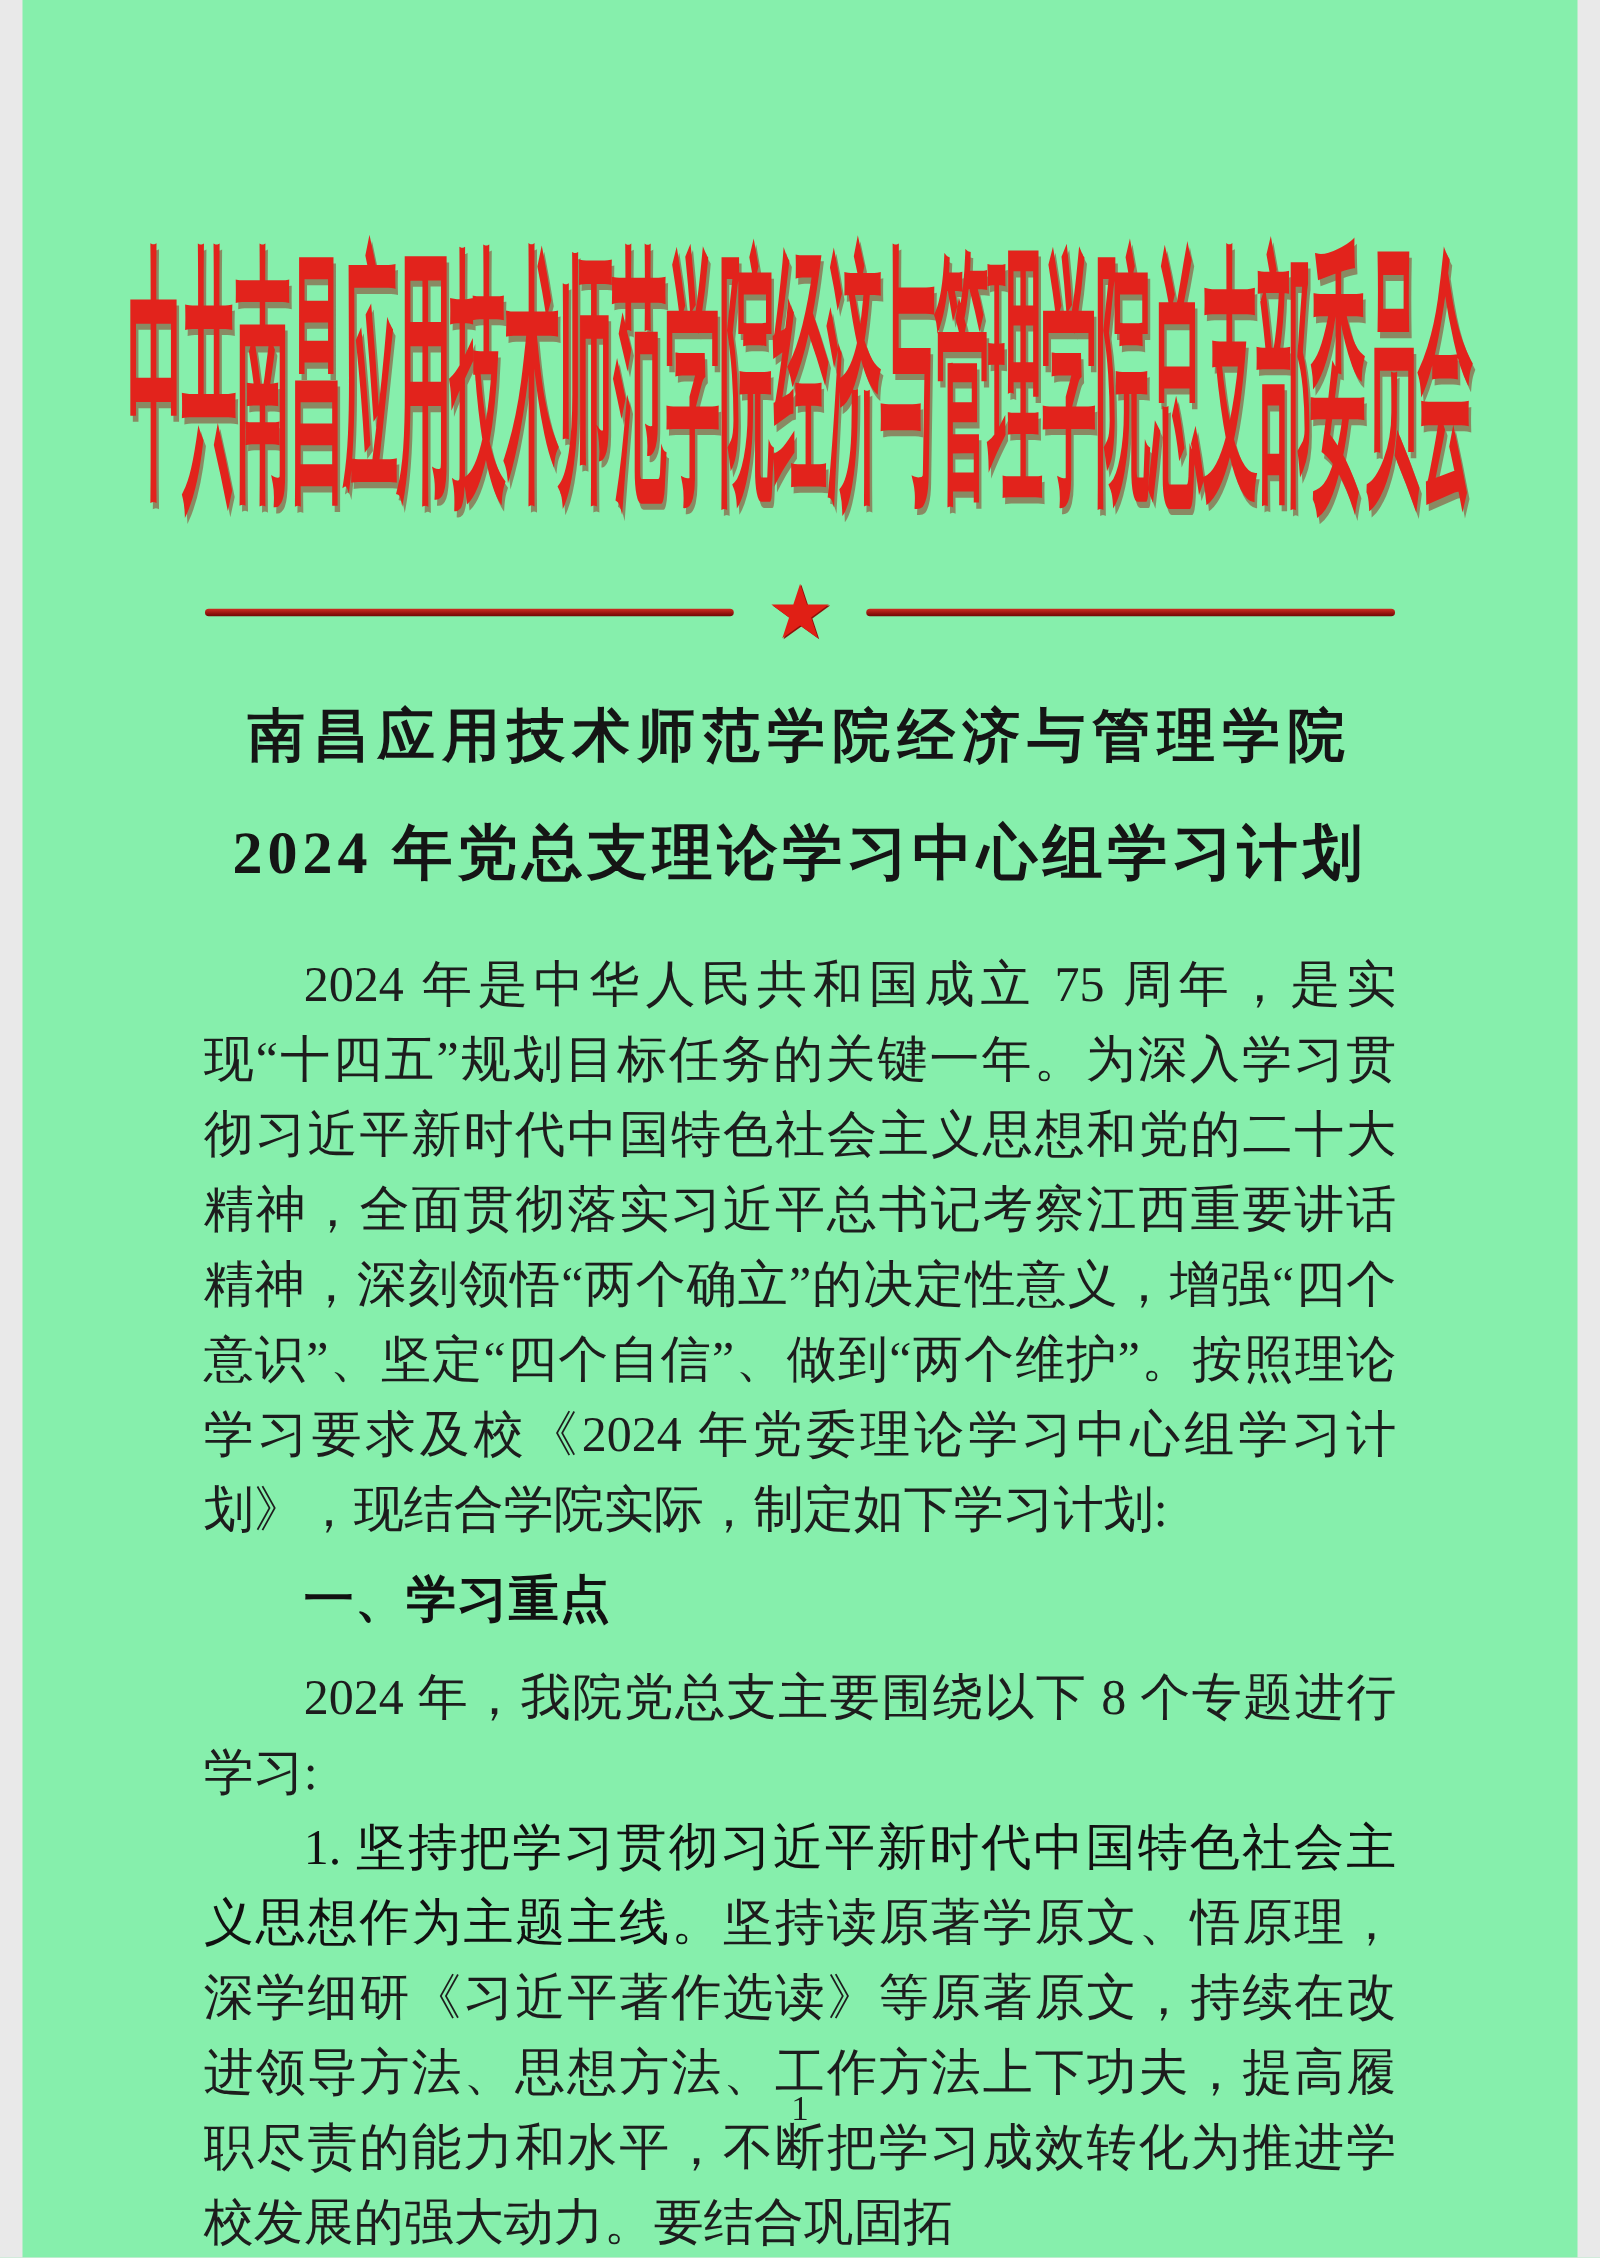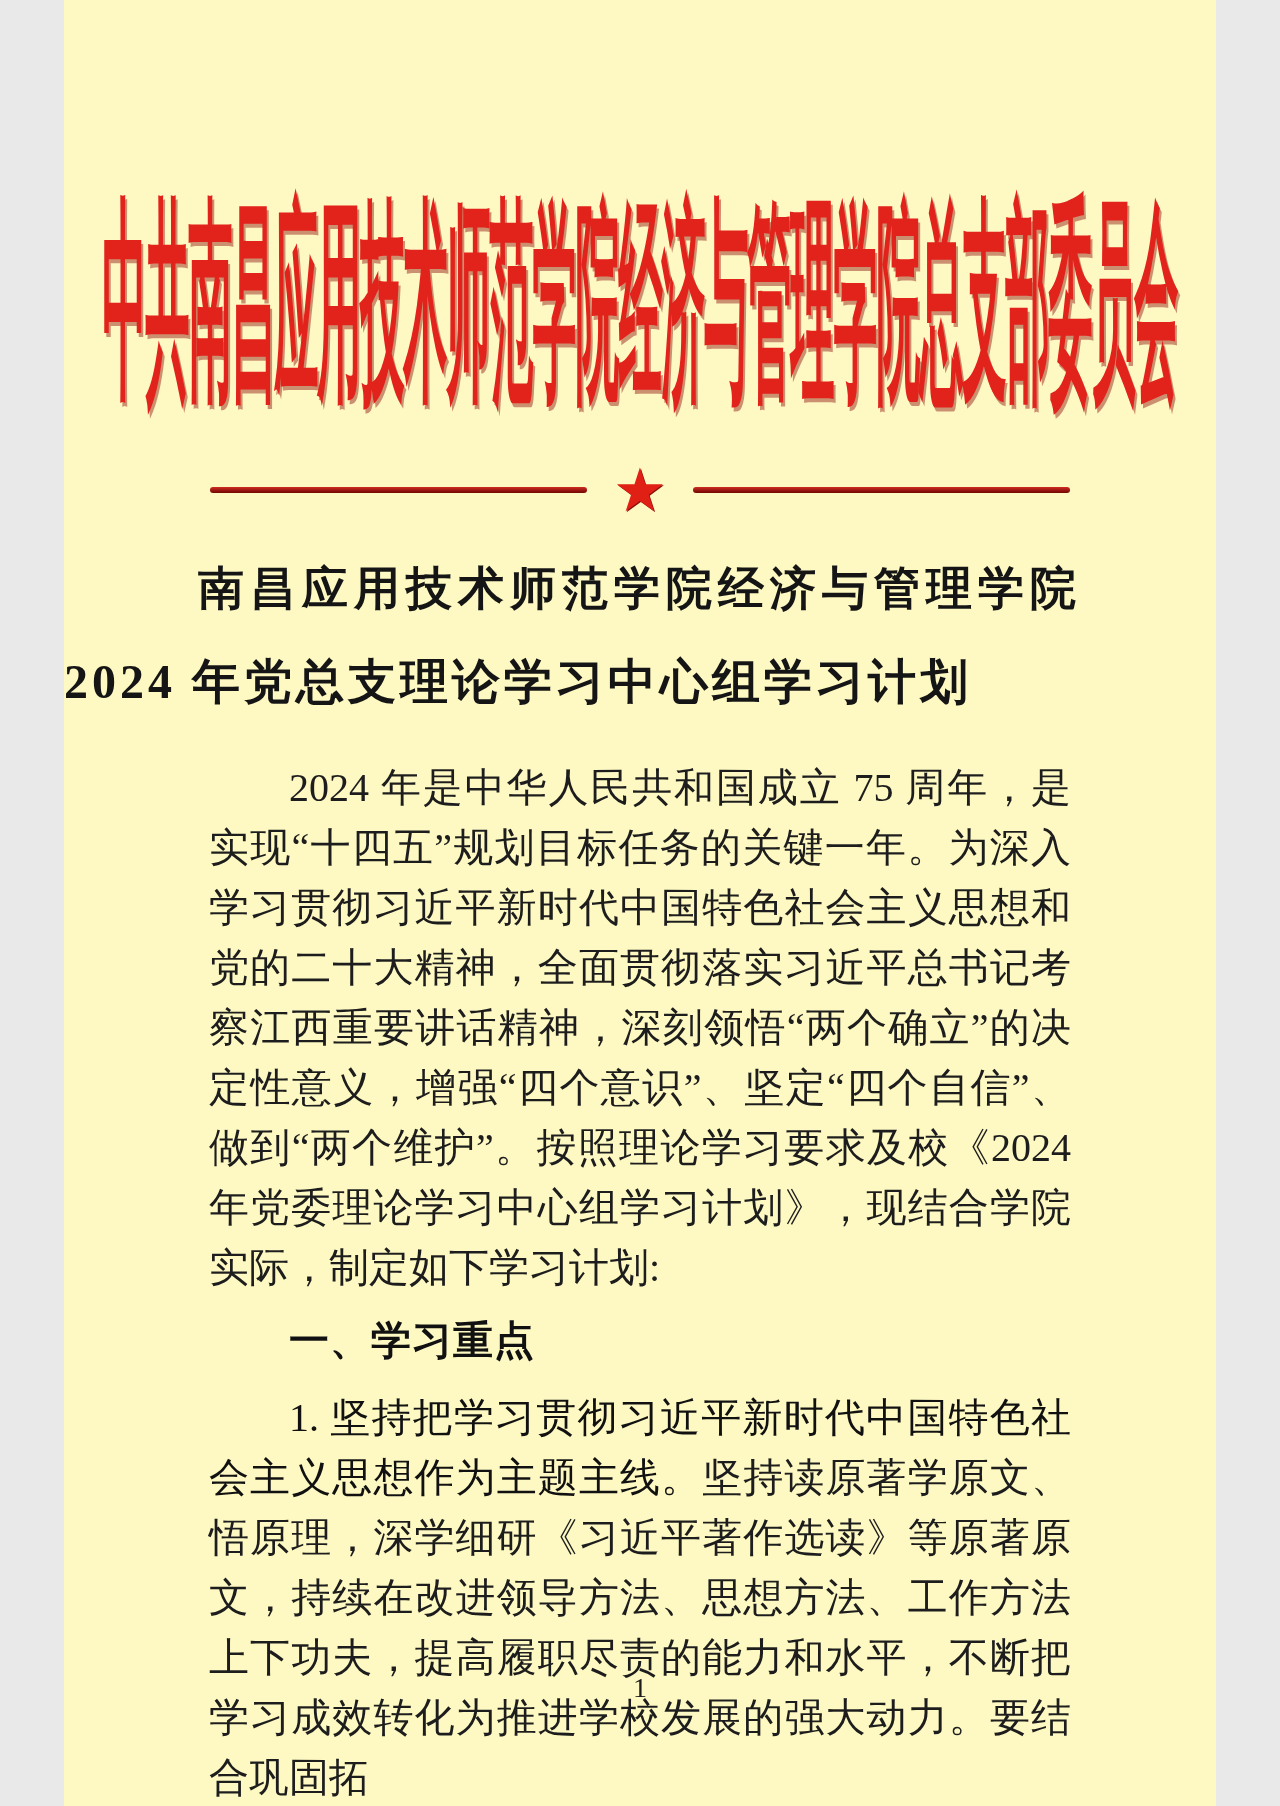--- a/index.html
+++ b/index.html
@@ -2,24 +2,24 @@
 <html><head>
 <meta charset="utf-8">
 <style>
   html, body {
     margin: 0;
     padding: 0;
     background: #e9e9e9;
   }
   .page {
     position: relative;
-    width: 1152px;
+    width: 1244px;
     height: 1806px;
     margin: 0 auto;
-    background: #fef9c3;
+    background: #86efac;
     font-family: "Liberation Serif", "DejaVu Serif", serif;
     overflow: hidden;
   }
 
   
   .banner-wrap {
     margin-top: 192px;
     height: 224px;
     display: flex;
     align-items: center;
@@ -66,20 +66,21 @@
     margin: 40px 0 0 0;
     text-align: center;
     font-size: 46px;
     font-weight: 700;
     letter-spacing: 6px;
     color: #151515;
     font-family: Liberation Serif, serif;
   }
   .title2 {
     margin: 30px 0 0 0;
+    text-align: center;
     font-size: 48px;
     font-weight: 700;
     letter-spacing: 4px;
     color: #151515;
   }
 
   
   .body-block {
     margin: 44px 145px 0 145px;
     font-size: 40px;
@@ -134,19 +135,20 @@
 
   <h1 class="title1">南昌应用技术师范学院经济与管理学院</h1>
 
   <h2 class="title2">2024 年党总支理论学习中心组学习计划</h2>
 
   <div class="body-block">
     <p>2024 年是中华人民共和国成立 75 周年，是实现“十四五”规划目标任务的关键一年。为深入学习贯彻习近平新时代中国特色社会主义思想和党的二十大精神，全面贯彻落实习近平总书记考察江西重要讲话精神，深刻领悟“两个确立”的决定性意义，增强“四个意识”、坚定“四个自信”、做到“两个维护”。按照理论学习要求及校《2024 年党委理论学习中心组学习计划》，现结合学院实际，制定如下学习计划:</p>
 
     <p class="section-heading">一、学习重点</p>
 
+    <p>2024 年，我院党总支主要围绕以下 8 个专题进行学习:</p>
 
     <p><span class="bold-seg">1. 坚持把学习贯彻习近平新时代中国特色社会主义思想作为主题主线。</span><span>坚持读原著学原文、悟原理，深学细研《习近平著作选读》等原著原文，持续在改进领导方法、思想方法、工作方法上下功夫，提高履职尽责的能力和水平，不断把学习成效转化为推进学校发展的强大动力。要结合巩固拓</span></p>
   </div>
 
   <div class="pageno">1</div>
 
 </div>
 
 </body></html>

